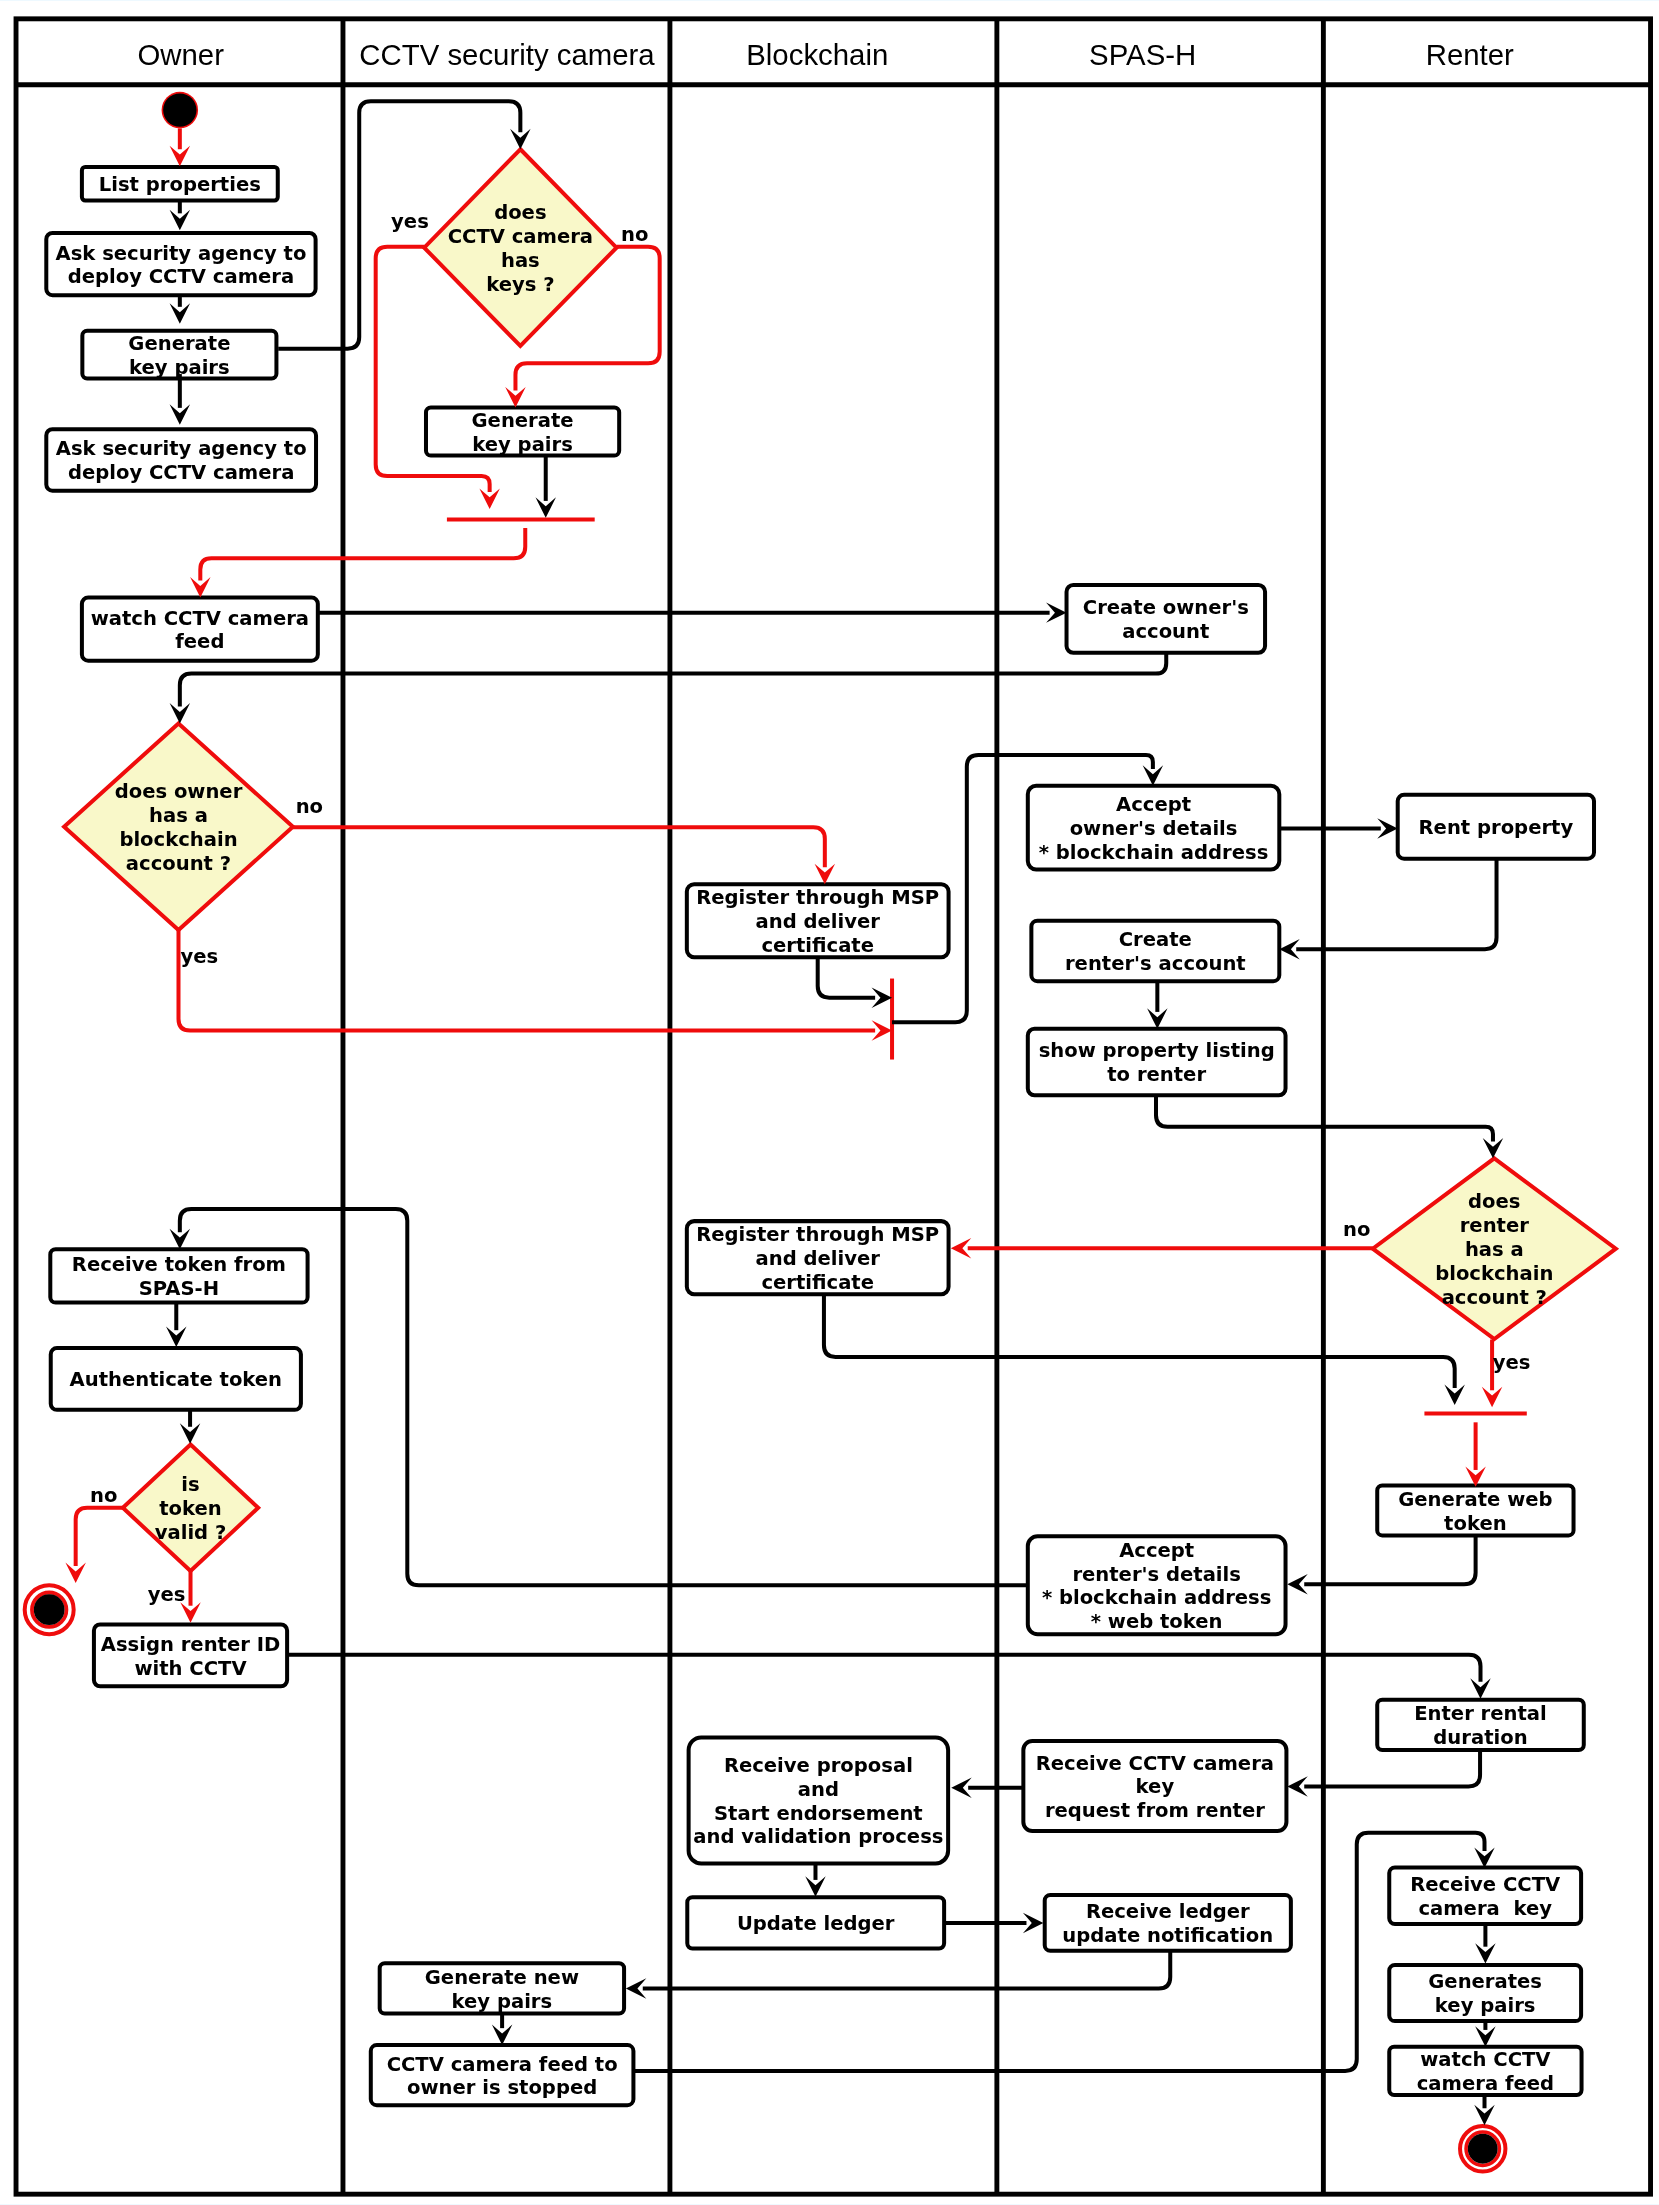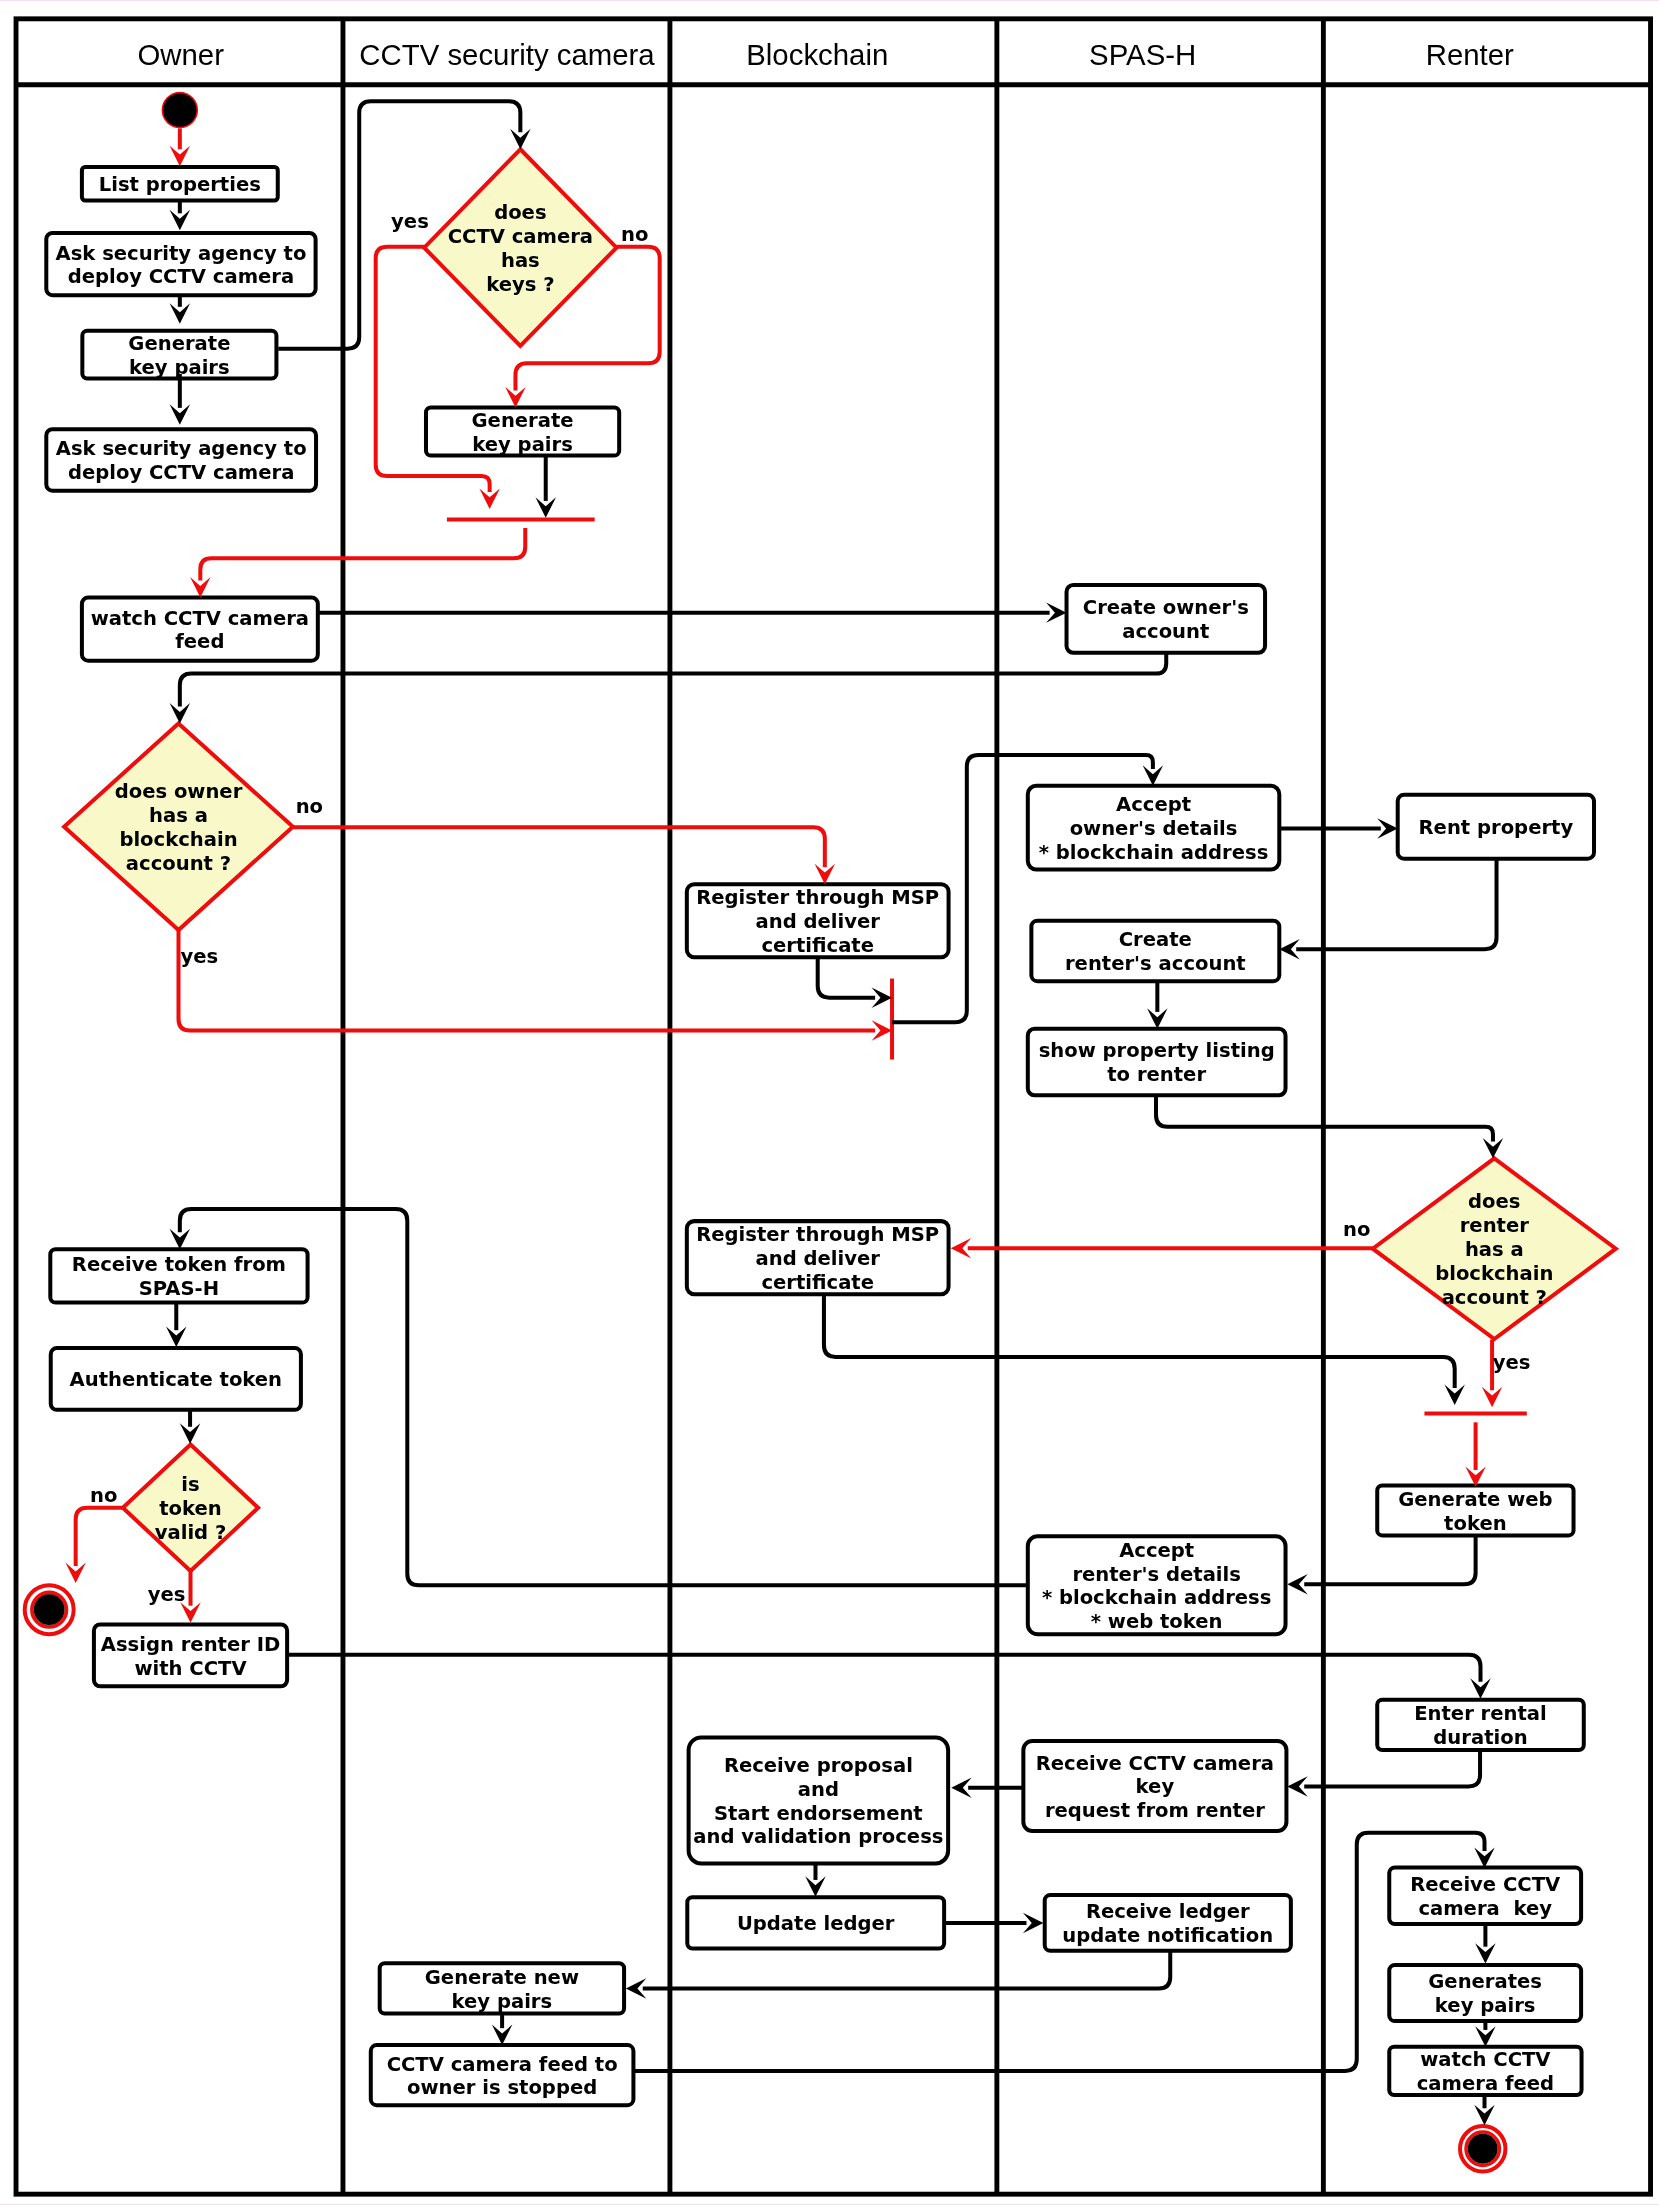--- a/index.html
+++ b/index.html
@@ -1,17 +1,17 @@
 <!DOCTYPE html>
 <html style="font-size:7.1px"><head>
 <meta charset="utf-8">
 <title>UML Activity Diagram</title>
 <style>
   html,body{margin:0;padding:0;background:#ffffff;}
-  #page{position:relative;width:1659px;height:2205px;background:#a21caf;overflow:hidden;}
+  #page{position:relative;width:1659px;height:2205px;background:#7dd3fc;overflow:hidden;}
   svg{display:block;}
   .lane-title{font-family:"Liberation Sans",sans-serif;font-weight:400;font-size:66px;fill:#000000;}
   .node-text{font-family:"DejaVu Sans",sans-serif;font-weight:700;font-size:44px;fill:#000000;}
   .guard-text{font-family:"DejaVu Sans",sans-serif;font-weight:700;font-size:44px;fill:#000000;}
 </style>
 </head>
 <body>
 
 <div id="page">
 <svg id="diagram" width="1659" height="2205" viewBox="0 0 3727 4953" xmlns="http://www.w3.org/2000/svg">

